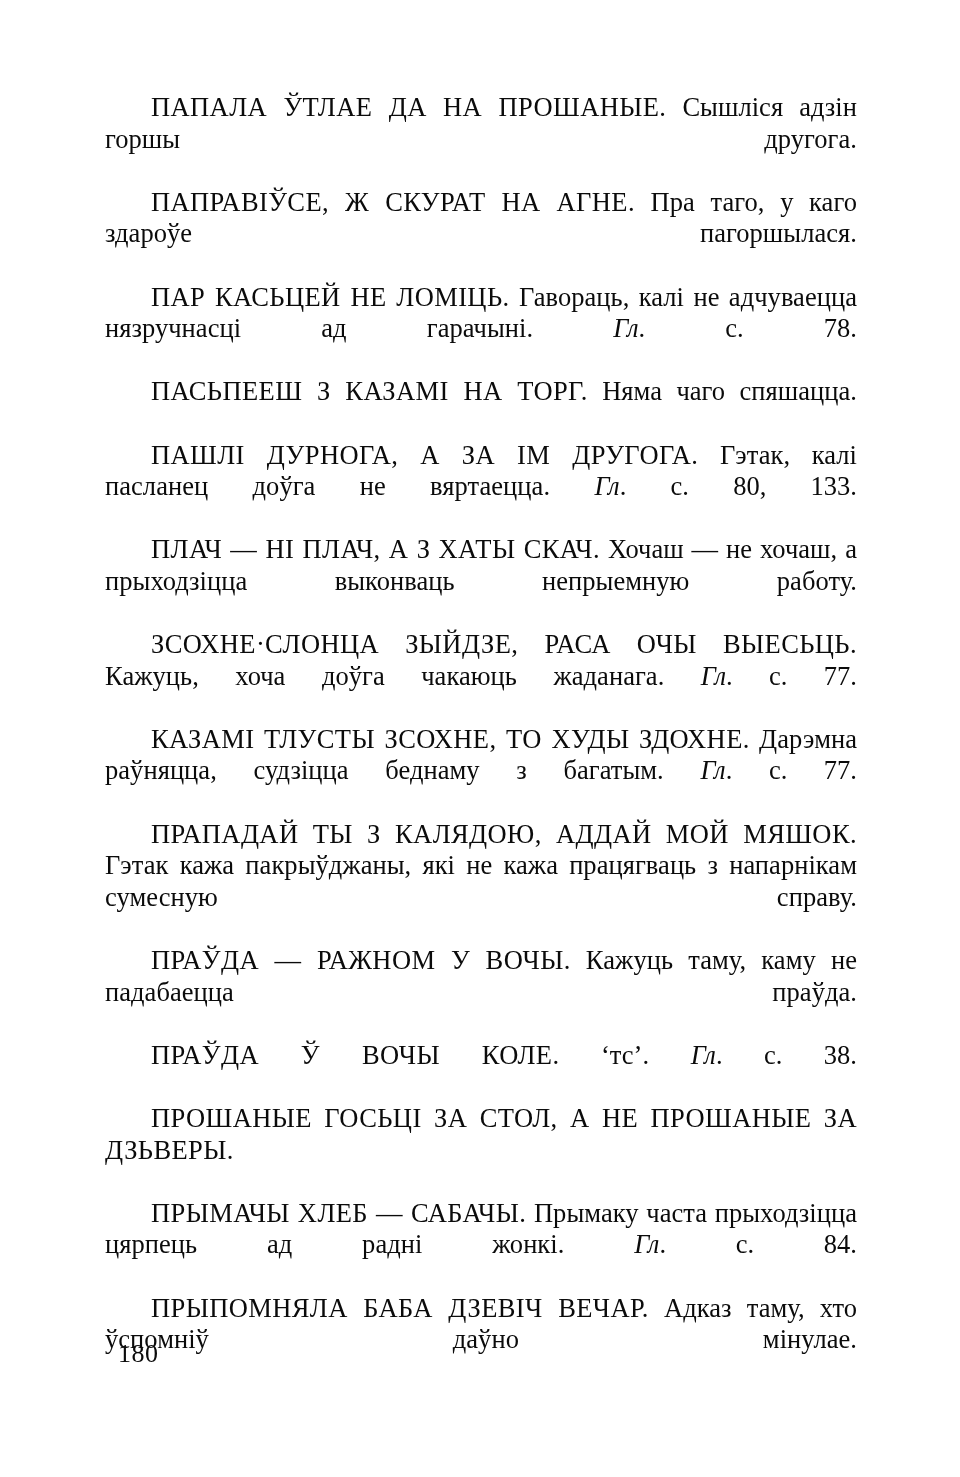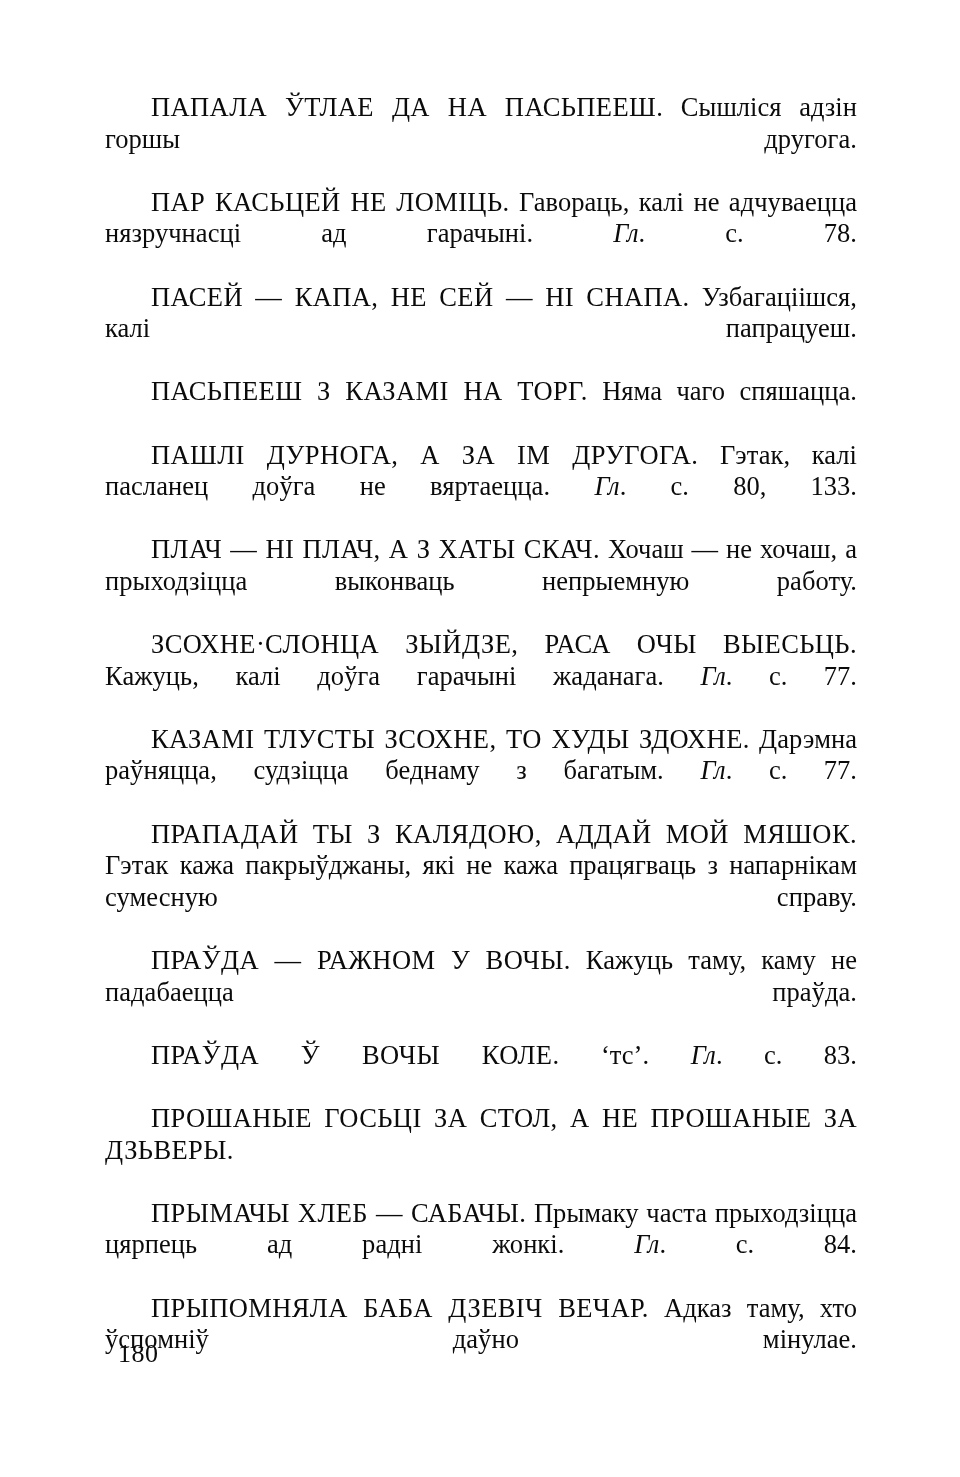--- a/index.html
+++ b/index.html
@@ -76,31 +76,31 @@
     margin-left: 14px;
   }
 </style>
 </head>
 <body>
 
 <div class="page">
 
   <div class="text-column" id="text-column">
 
-  <p class="entry"><span class="headword">ПАПАЛА ЎТЛАЕ ДА НА ПАСЬПЕЕШ.</span><span class="gloss"> Сышліся адзін горшы другога.</span></p>
+  <p class="entry"><span class="headword">ПАПАЛА ЎТЛАЕ ДА НА ПРОШАНЫЕ.</span><span class="gloss"> Сышліся адзін горшы другога.</span></p>
+      <p class="entry"><span class="headword">ПАПРАВІЎСЕ, Ж СКУРАТ НА АГНЕ.</span><span class="gloss"> Пра таго, у каго здароўе пагоршылася.</span></p>
       <p class="entry"><span class="headword">ПАР КАСЬЦЕЙ НЕ ЛОМІЦЬ.</span><span class="gloss"> Гавораць, калі не адчуваецца нязручнасці ад гарачыні. </span><span class="ref-italic">Гл</span><span class="ref-rest">. с. 78.</span></p>
-      <p class="entry"><span class="headword">ПАСЕЙ — КАПА, НЕ СЕЙ — НІ СНАПА.</span><span class="gloss"> Узбагаціішся, калі папрацуеш.</span></p>
       <p class="entry"><span class="headword">ПАСЬПЕЕШ З КАЗАМІ НА ТОРГ.</span><span class="gloss"> Няма чаго спяшацца.</span></p>
       <p class="entry"><span class="headword">ПАШЛІ ДУРНОГА, А ЗА ІМ ДРУГОГА.</span><span class="gloss"> Гэтак, калі пасланец доўга не вяртаецца. </span><span class="ref-italic">Гл</span><span class="ref-rest">. с. 80, 133.</span></p>
       <p class="entry"><span class="headword">ПЛАЧ — НІ ПЛАЧ, А З ХАТЫ СКАЧ.</span><span class="gloss"> Хочаш — не хочаш, а прыходзіцца выконваць непрыемную работу.</span></p>
-      <p class="entry"><span class="headword">ЗСОХНЕ·СЛОНЦА ЗЫЙДЗЕ, РАСА ОЧЫ ВЫЕСЬЦЬ.</span><span class="gloss"> Кажуць, калі доўга гарачыні жаданага. </span><span class="ref-italic">Гл</span><span class="ref-rest">. с. 77.</span></p>
+      <p class="entry"><span class="headword">ЗСОХНЕ·СЛОНЦА ЗЫЙДЗЕ, РАСА ОЧЫ ВЫЕСЬЦЬ.</span><span class="gloss"> Кажуць, хоча доўга чакаюць жаданага. </span><span class="ref-italic">Гл</span><span class="ref-rest">. с. 77.</span></p>
       <p class="entry"><span class="headword">КАЗАМІ ТЛУСТЫ ЗСОХНЕ, ТО ХУДЫ ЗДОХНЕ.</span><span class="gloss"> Дарэмна раўняцца, судзіцца беднаму з багатым. </span><span class="ref-italic">Гл</span><span class="ref-rest">. с. 77.</span></p>
       <p class="entry"><span class="headword">ПРАПАДАЙ ТЫ З КАЛЯДОЮ, АДДАЙ МОЙ МЯШОК.</span><span class="gloss"> Гэтак кажа пакрыўджаны, які не кажа працягваць з напарнікам сумесную справу.</span></p>
       <p class="entry"><span class="headword">ПРАЎДА — РАЖНОМ У ВОЧЫ.</span><span class="gloss"> Кажуць таму, каму не падабаецца праўда.</span></p>
-      <p class="entry"><span class="headword">ПРАЎДА Ў ВОЧЫ КОЛЕ.</span><span class="gloss"> ‘тс’. </span><span class="ref-italic">Гл</span><span class="ref-rest">. с. 83.</span></p>
+      <p class="entry"><span class="headword">ПРАЎДА Ў ВОЧЫ КОЛЕ.</span><span class="gloss"> ‘тс’. </span><span class="ref-italic">Гл</span><span class="ref-rest">. с. 38.</span></p>
       <p class="entry"><span class="headword">ПРОШАНЫЕ ГОСЬЦІ ЗА СТОЛ, А НЕ ПРОШАНЫЕ ЗА ДЗЬВЕРЫ.</span><span class="gloss"></span></p>
       <p class="entry"><span class="headword">ПРЫМАЧЫ ХЛЕБ — САБАЧЫ.</span><span class="gloss"> Прымаку часта прыходзіцца цярпець ад радні жонкі. </span><span class="ref-italic">Гл</span><span class="ref-rest">. с. 84.</span></p>
       <p class="entry"><span class="headword">ПРЫПОМНЯЛА БАБА ДЗЕВІЧ ВЕЧАР.</span><span class="gloss"> Адказ таму, хто ўспомніў даўно мінулае.</span></p>
     </div>
 
   <div class="folio">180</div>
 
 </div>
 
 </body></html>

